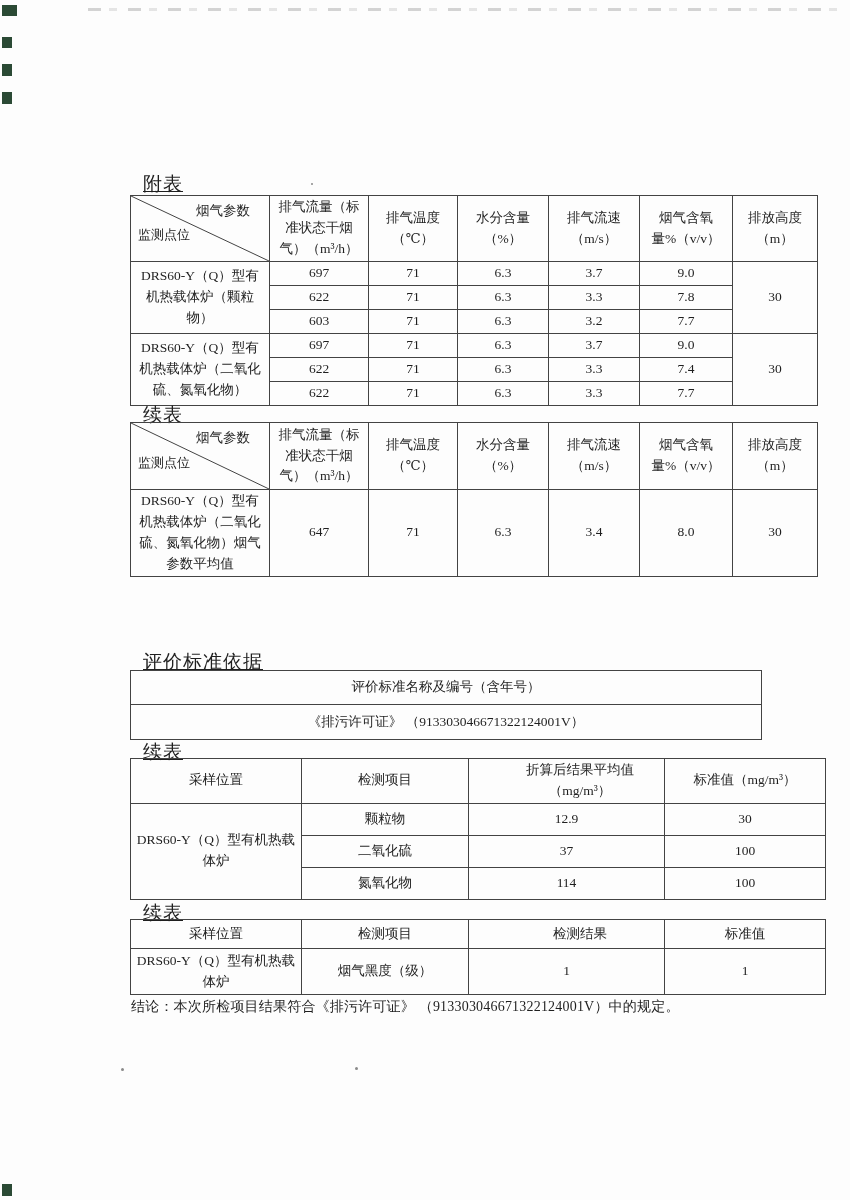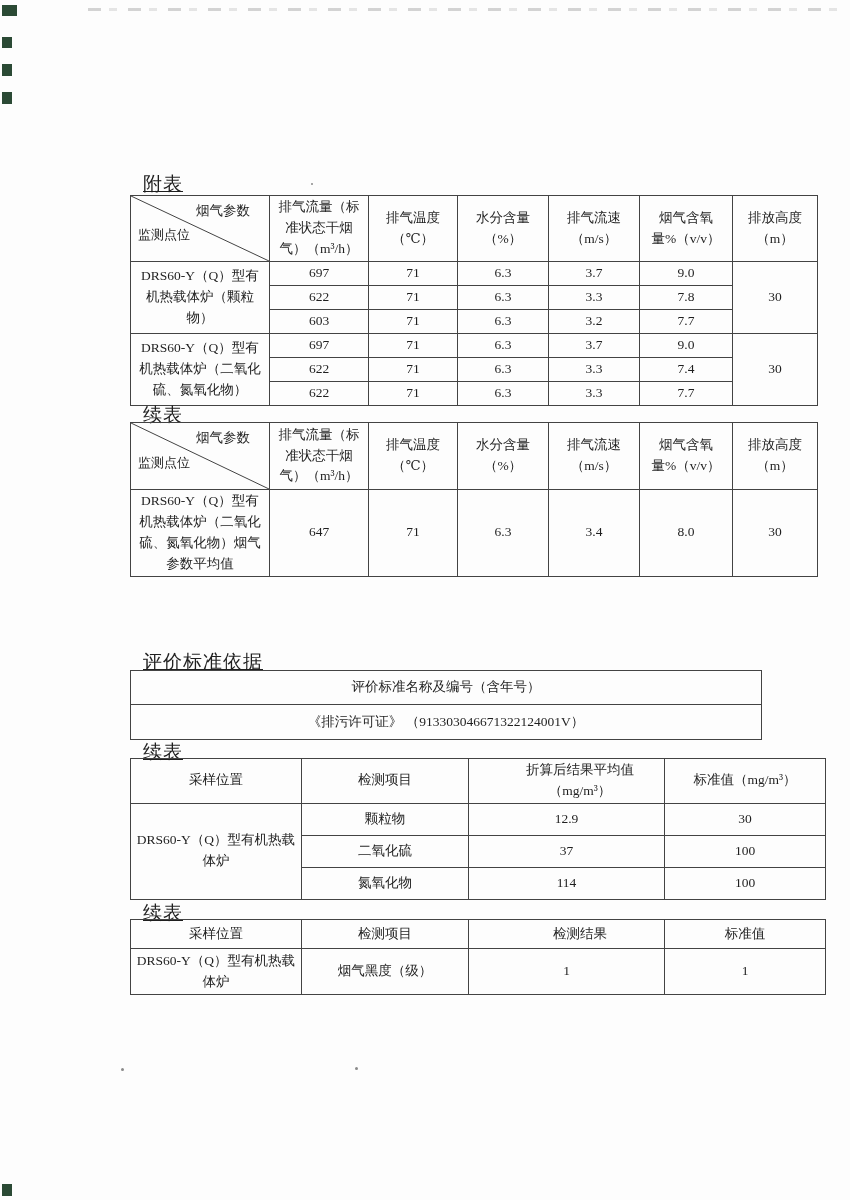--- a/index.html
+++ b/index.html
@@ -275,14 +275,15 @@
     </tr>
     <tr class="d-row">
       <td>DRS60-Y（Q）型有机热载体炉</td>
       <td>烟气黑度（级）</td>
       <td class="num">1</td>
       <td class="num">1</td>
     </tr>
   </tbody>
     </table>
 
+  <div class="conclusion">结论：本次所检项目结果符合《排污许可证》 （913303046671322124001V）中的规定。</div>
 
 </div>
 
 </body></html>

